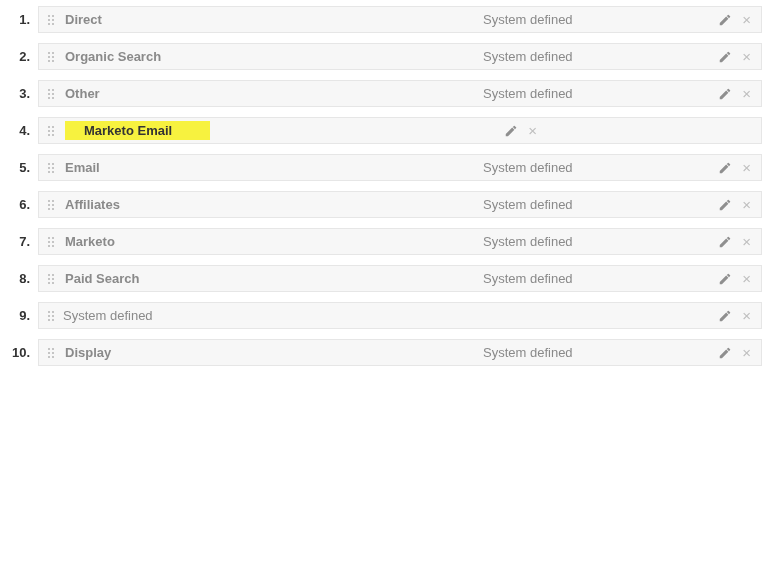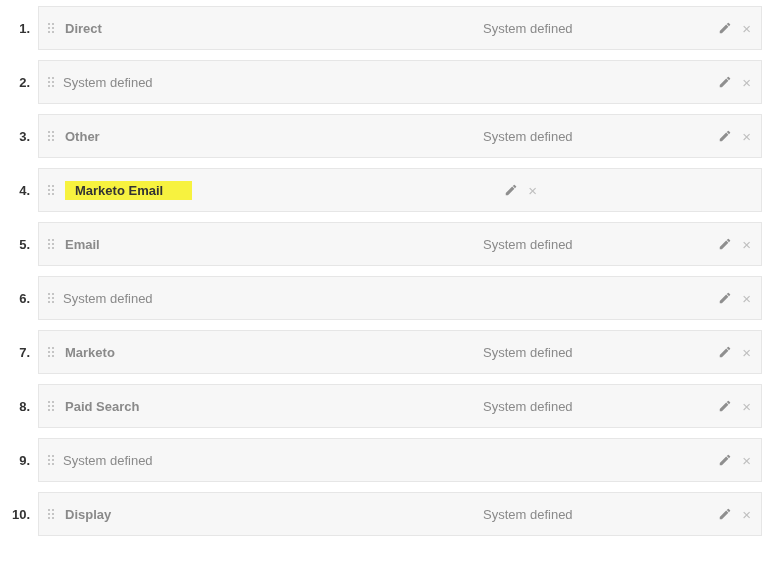--- a/index.html
+++ b/index.html
@@ -23,21 +23,21 @@
       text-align: right;
       padding-right: 8px;
       font-size: 13px;
       font-weight: bold;
       color: #333333;
     }
     .row-card {
       flex: 1;
       display: flex;
       align-items: center;
-      height: 44px;
+      height: 27px;
       background: #f7f7f7;
       border: 1px solid #e6e6e6;
     }
     .drag-cell {
       width: 24px;
       display: flex;
       justify-content: center;
       align-items: center;
     }
     .drag-dots {
@@ -55,21 +55,21 @@
     .name-cell {
       flex: 0 0 420px;
       font-size: 13px;
       font-weight: bold;
       color: #8a8a8a;
       padding-left: 2px;
     }
     .name-cell .hl {
       background: #f7f23f;
       color: #333333;
-      padding: 2px 2px 2px 10px;
+      padding: 2px 2px 2px 19px;
     }
     .type-cell {
       flex: 1;
       font-size: 13px;
       color: #8a8a8a;
     }
     .actions-cell {
       width: 64px;
       display: flex;
       align-items: center;
@@ -125,20 +125,21 @@
         <div class="drag-cell">
           <div class="drag-dots">
             <span></span>
             <span></span>
             <span></span>
             <span></span>
             <span></span>
             <span></span>
           </div>
         </div>
+        <div class="name-cell">Organic Search</div>
         <div class="type-cell">System defined</div>
         <div class="actions-cell">
           <span class="icon-btn">
             <svg width="14" height="14" viewBox="0 0 24 24" fill="currentColor">
               <path d="M3 17.25V21h3.75l11.06-11.06-3.75-3.75L3 17.25zM20.71 7.04a1 1 0 0 0 0-1.41l-2.34-2.34a1 1 0 0 0-1.41 0l-1.83 1.83 3.75 3.75 1.83-1.83z"></path>
             </svg>
           </span>
           <span class="icon-btn icon-close">×</span>
         </div>
       </div>
@@ -223,20 +224,21 @@
         <div class="drag-cell">
           <div class="drag-dots">
             <span></span>
             <span></span>
             <span></span>
             <span></span>
             <span></span>
             <span></span>
           </div>
         </div>
+        <div class="name-cell">Affiliates</div>
         <div class="type-cell">System defined</div>
         <div class="actions-cell">
           <span class="icon-btn">
             <svg width="14" height="14" viewBox="0 0 24 24" fill="currentColor">
               <path d="M3 17.25V21h3.75l11.06-11.06-3.75-3.75L3 17.25zM20.71 7.04a1 1 0 0 0 0-1.41l-2.34-2.34a1 1 0 0 0-1.41 0l-1.83 1.83 3.75 3.75 1.83-1.83z"></path>
             </svg>
           </span>
           <span class="icon-btn icon-close">×</span>
         </div>
       </div>

